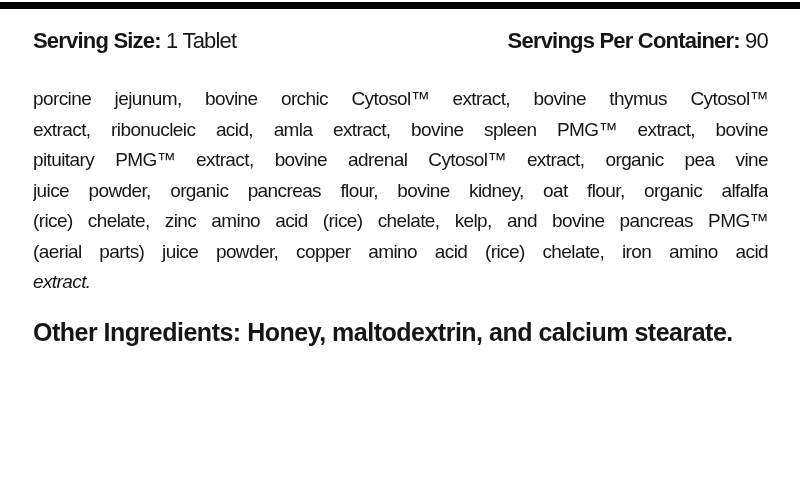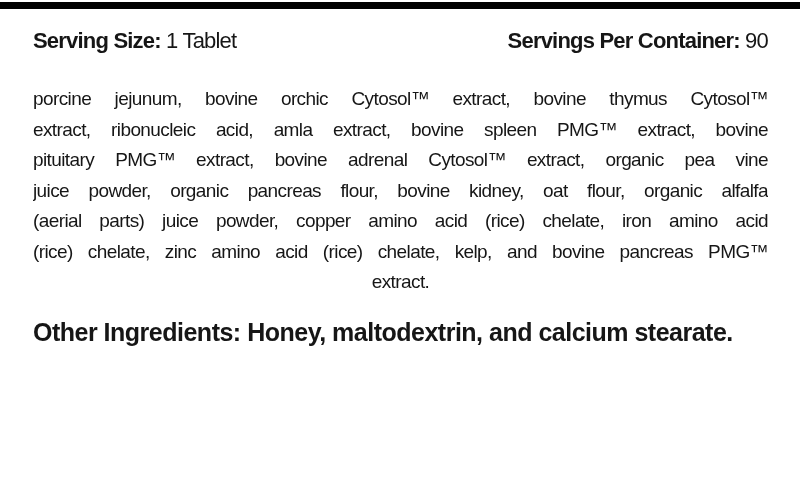--- a/index.html
+++ b/index.html
@@ -36,21 +36,21 @@
     line-height: 30.5px;
     letter-spacing: -0.6px;
     word-spacing: 0.5px;
   }
   .jline {
     text-align: justify;
     text-align-last: justify;
     overflow: hidden;
     white-space: nowrap;
   }
-  .lline { text-align: center; }
+  .lline { text-align: left; font-style: italic; }
   .ingredients em { font-style: italic; }
   .other {
     margin: 21px 32px 0 33px;
     font-size: 25px;
     line-height: 26px;
     letter-spacing: -0.5px;
     font-weight: bold;
   }
   .pagenum {
     margin: 28px 32px 0 18px;
@@ -74,22 +74,22 @@
     <div>
       <span class="b">Servings Per Container:</span><span> 90</span>
     </div>
   </div>
 
   <div class="ingredients">
     <div class="jline">porcine jejunum, bovine orchic Cytosol™ extract, bovine thymus Cytosol™</div>
     <div class="jline">extract, ribonucleic acid, amla extract, bovine spleen PMG™ extract, bovine</div>
     <div class="jline">pituitary PMG™ extract, bovine adrenal Cytosol™ extract, organic pea vine</div>
     <div class="jline">juice powder, organic pancreas flour, bovine kidney, oat flour, organic alfalfa</div>
+    <div class="jline">(rice) chelate, zinc amino acid (rice) chelate, kelp, and bovine pancreas PMG™</div>
     <div class="jline">(aerial parts) juice powder, copper amino acid (rice) chelate, iron amino acid</div>
-    <div class="jline">(rice) chelate, zinc amino acid (rice) chelate, kelp, and bovine pancreas PMG™</div>
     <div class="lline">extract.</div>
   </div>
 
   <div class="other">Other Ingredients: Honey, maltodextrin, and calcium stearate.</div>
 
   <div class="pagenum">06</div>
 
 </div>
 
 </body></html>

